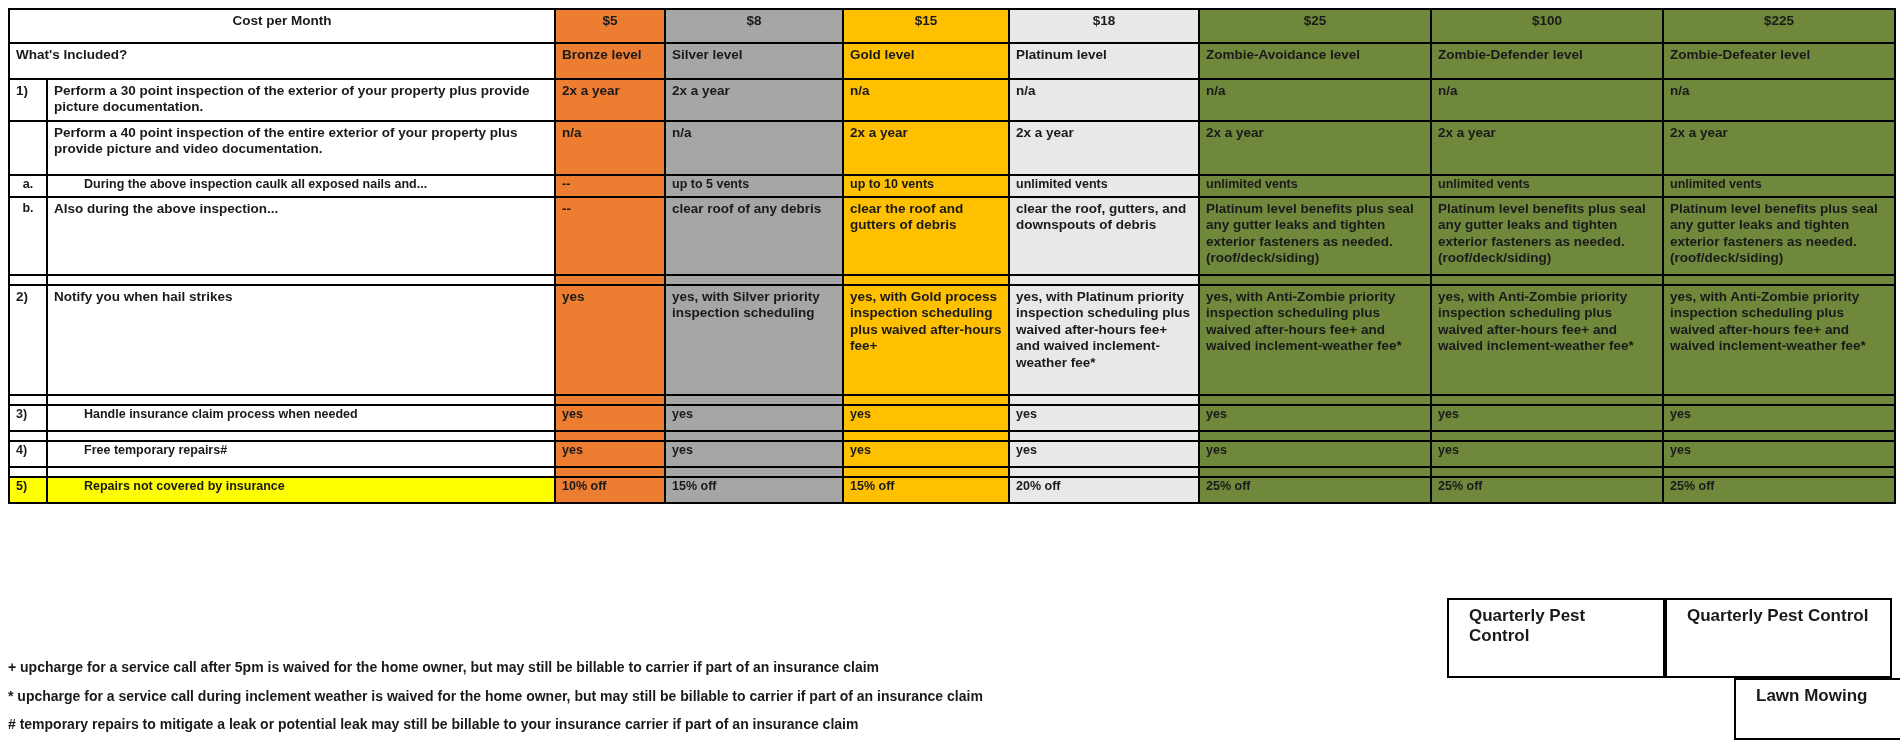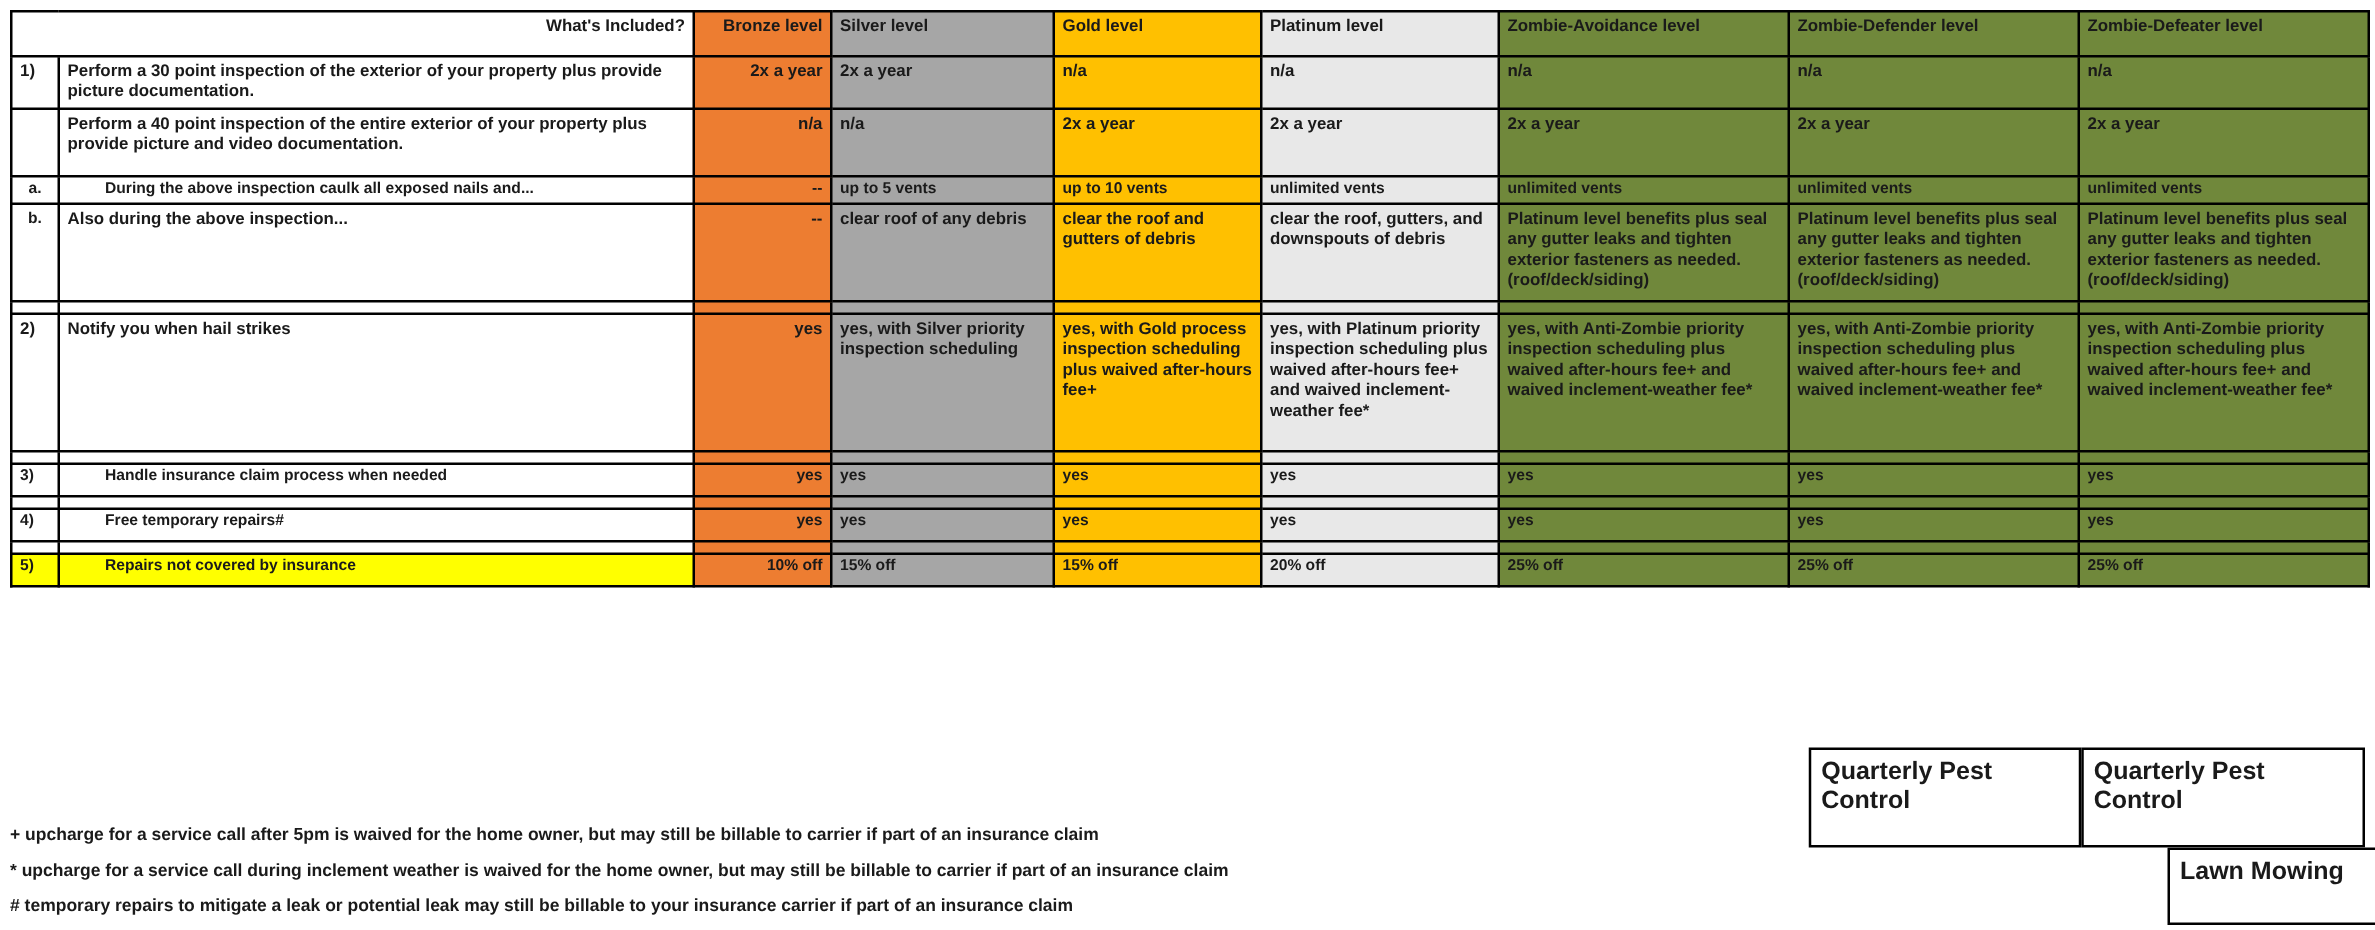--- a/index.html
+++ b/index.html
@@ -51,27 +51,27 @@
     font-weight: bold;
     height: 34px;
     padding: 2px 4px;
   }
   .hdr-row td {
     vertical-align: middle;
     height: 36px;
     font-size: 15.5px;
   }
   .hdr-title {
-    text-align: right;
+    text-align: left;
     font-size: 20px;
     font-weight: bold;
   }
   .lvlname { text-align: left; font-size: 15px; }
 
-  .bronze   { background: #ED7D31; text-align: right; }
+  .bronze   { background: #ED7D31; }
   .silver   { background: #A6A6A6; }
   .gold     { background: #FFC000; }
   .platinum { background: #E8E8E8; }
   .zombie   { background: #70883B; }
   .white    { background: #ffffff; }
   .yellow   { background: #FFFF00; }
 
   td.numcell {
     text-align: left;
     font-size: 13px;
@@ -125,23 +125,23 @@
     left: 0;
     top: 0;
     width: 1900px;
     height: 744px;
     pointer-events: none;
   }
   .extra-box {
     position: absolute;
     border: 2px solid #000;
     background: #ffffff;
-    font-size: 20px;
-    font-weight: bold;
-    padding: 6px 8px;
+    font-size: 17px;
+    font-weight: bold;
+    padding: 6px 20px;
     box-sizing: border-box;
     pointer-events: auto;
   }
   #pest-defender { left: 1447px; top: 590px; width: 218px; height: 80px; }
   #pest-defeater { left: 1665px; top: 590px; width: 227px; height: 80px; }
   #lawn-defeater { left: 1734px; top: 670px; width: 227px; height: 62px; }
 
   .footnotes {
     position: absolute;
     left: 8px;
@@ -165,20 +165,30 @@
       <col class="c-lvl">
       <col class="c-lvl2">
       <col class="c-lvl3">
       <col class="c-lvl4">
       <col class="c-big">
       <col class="c-big">
       <col class="c-big">
     </colgroup>
     <tbody>
 
+      <tr class="price-row">
+        <td class="white hdr-title" colspan="2">Cost per Month</td>
+        <td class="bronze">$5</td>
+        <td class="silver">$8</td>
+        <td class="gold">$15</td>
+        <td class="platinum">$18</td>
+        <td class="zombie">$25</td>
+        <td class="zombie">$100</td>
+        <td class="zombie">$225</td>
+      </tr>
 
       <tr class="hdr-row">
         <td class="white hdr-title" colspan="2">What's Included?</td>
         <td class="bronze lvlname">Bronze level</td>
         <td class="silver lvlname">Silver level</td>
         <td class="gold lvlname">Gold level</td>
         <td class="platinum lvlname">Platinum level</td>
         <td class="zombie lvlname">Zombie-Avoidance level</td>
         <td class="zombie lvlname">Zombie-Defender level</td>
         <td class="zombie lvlname">Zombie-Defeater level</td>

